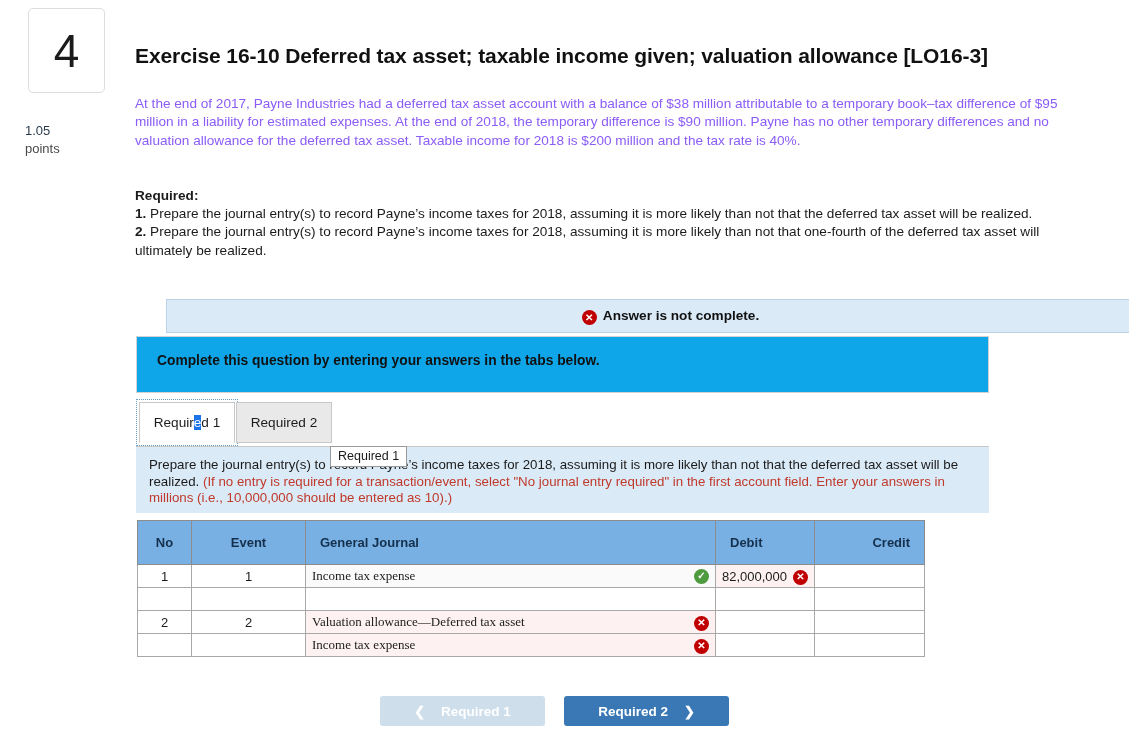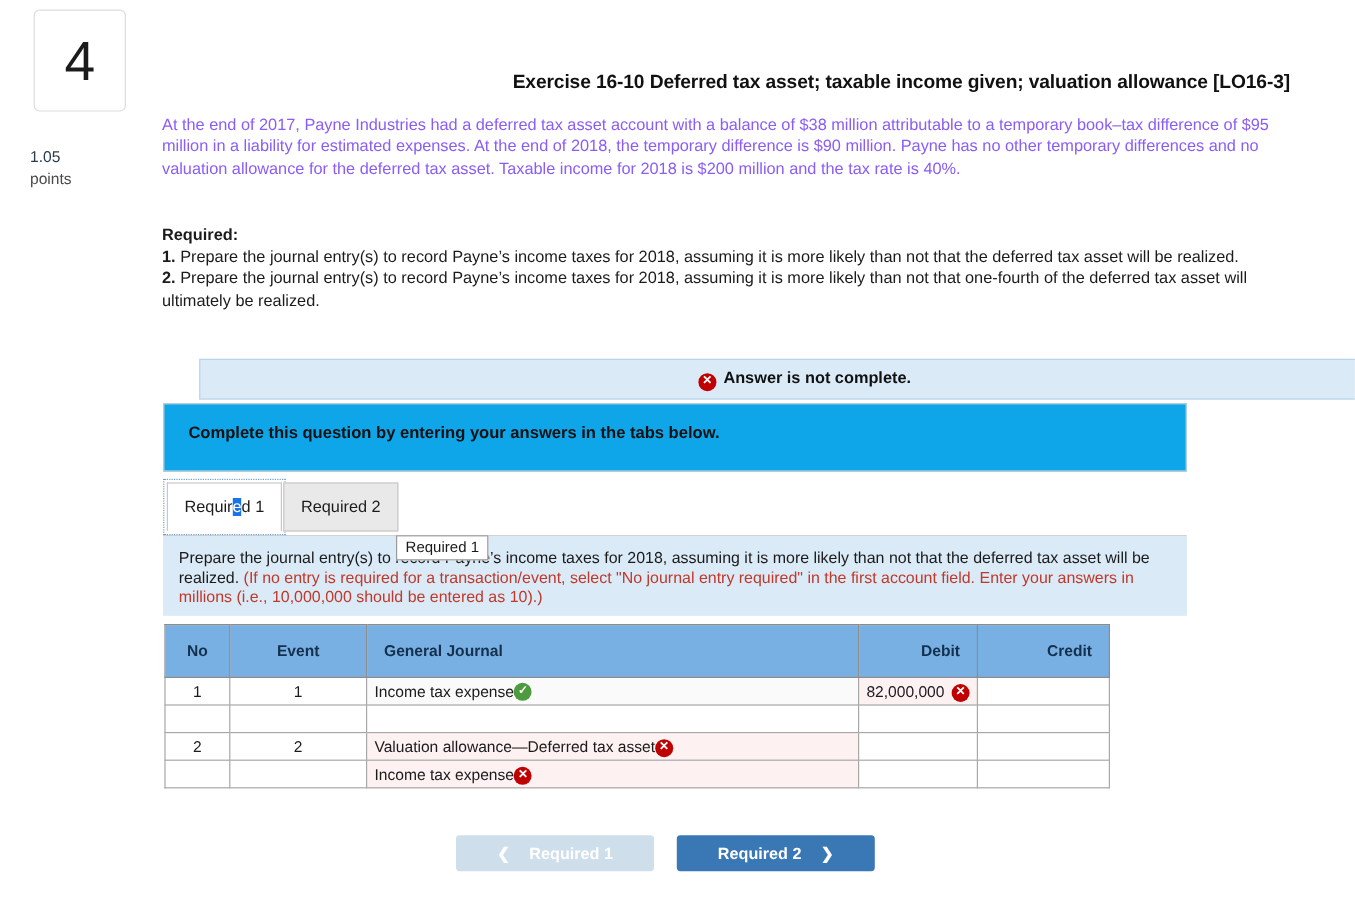--- a/index.html
+++ b/index.html
@@ -21,22 +21,22 @@
     display: flex; align-items: center; justify-content: center;
   }
   #qnum-box span { font-size: 46px; font-weight: 400; color: #1b1b1b; line-height: 1; }
   #points-value { position: absolute; left: 25px; top: 123px; font-size: 13px; color: #2b3b4e; }
   #points-label { position: absolute; left: 25px; top: 141px; font-size: 13px; color: #4a4a4a; }
 
   
   #main { position: absolute; left: 135px; top: 0; width: 960px; }
 
   #ex-title {
-    position: absolute; left: 0; top: 60px; width: 940px;
-    font-size: 16px; font-weight: bold; color: #111; letter-spacing: -0.1px; text-align: right;
+    position: absolute; left: 0; top: 44px; width: 940px;
+    font-size: 21px; font-weight: bold; color: #111; letter-spacing: -0.1px;
   }
 
   #body-text {
     position: absolute; left: 0; top: 95px; width: 943px;
     font-size: 13.6px; line-height: 18.4px; color: #8b5cf6;
   }
 
   #required-block {
     position: absolute; left: 0; top: 187px; width: 930px;
     font-size: 13.6px; line-height: 18.2px; color: #1b1b1b;
@@ -119,24 +119,24 @@
     font-size: 13px; font-weight: bold; color: #14304d;
     height: 23px; padding: 14px;
   }
   #journal td {
     border: 1px solid #a8a8a8; height: 23px; padding: 0 6px;
     font-size: 13px; color: #1b1b1b; background: #ffffff;
   }
   .c-no    { width: 54px;  text-align: center; }
   .c-event { width: 114px; text-align: center; }
   .c-gj    { width: 410px; text-align: left; }
-  .c-debit { width: 99px;  text-align: right; }
+  .c-debit { width: 99px;  text-align: left; }
   .c-credit{ width: 110px;  text-align: right; }
 
-  .gj-inner { display: flex; align-items: center; justify-content: flex-start; }
+  .gj-inner { display: flex; align-items: center; justify-content: space-between; font-family: Liberation Serif, serif; }
   .gj-inner .lbl { white-space: nowrap; }
   .indent { padding-left: 16px; }
   .val-inner { display: flex; align-items: center; justify-content: flex-end; gap: 6px; }
   .pinked { background: #fdf1f1 !important; }
   .faint  { background: #fafafa !important; }
 
   
   #btn-prev {
     position: absolute; left: 380px; top: 696px; width: 165px; height: 30px;
     background: #cedeeb; border: none; border-radius: 3px;

